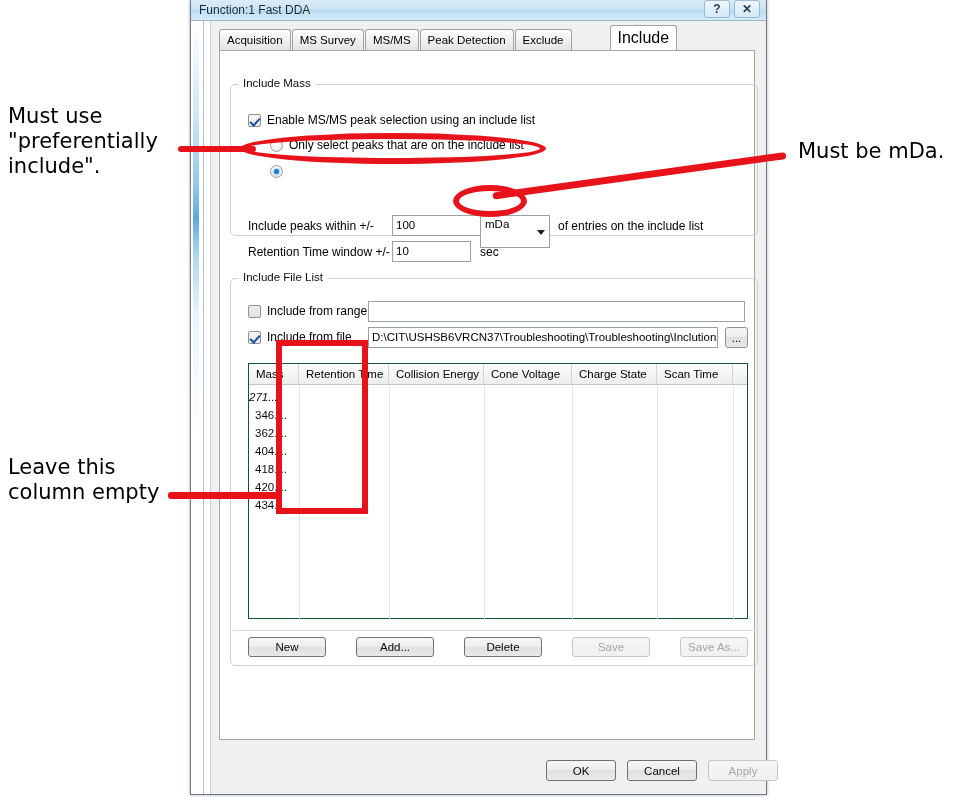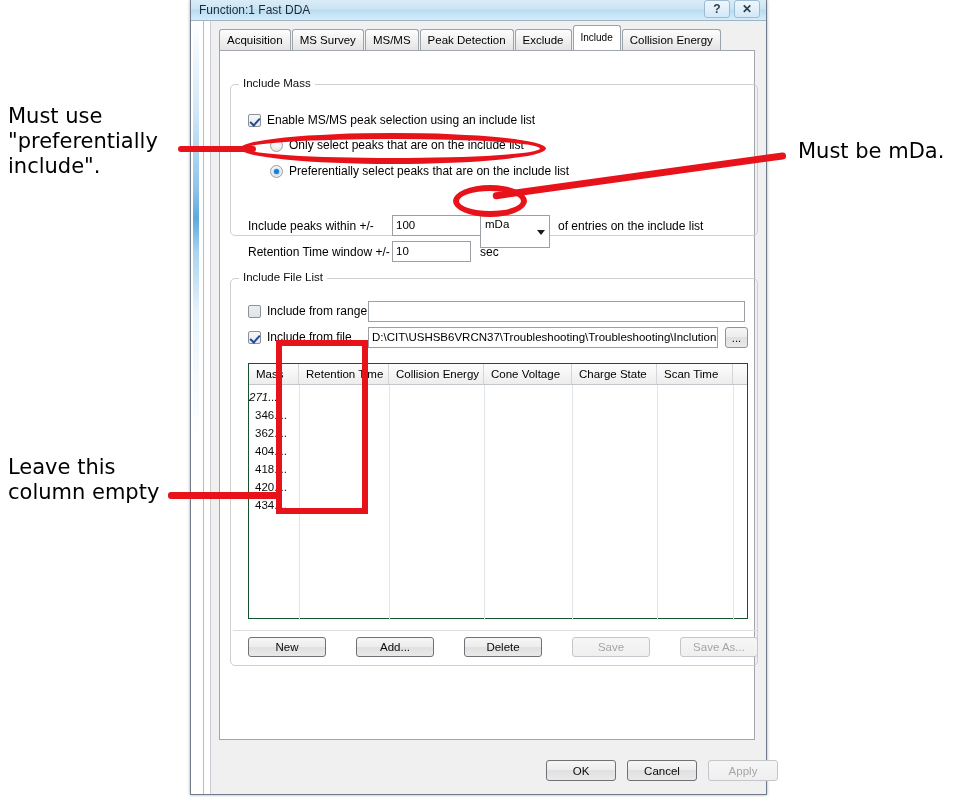--- a/index.html
+++ b/index.html
@@ -105,21 +105,22 @@
     line-height: 21px;
     white-space: nowrap;
   }
   .tab.active {
     background: #ffffff;
     height: 25px;
     line-height: 23px;
     margin-top: -4px;
     border-color: #9ba3ab;
     z-index: 5;
-    font-size: 10px;
+    font-size: 16px;
+    margin-left: 37px;
   }
 
   .tabpage {
     position: absolute; left: 8px; top: 29px; right: 11px; height: 690px;
     background: #ffffff;
     border: 1px solid #a0a6ac;
   }
 
   
   .group {
@@ -242,21 +243,20 @@
         <div class="group" style="left:10px; top:33px; width:528px; height:152px;">
           <div class="group-title">Include Mass</div>
 
           <div class="chk checked" style="left:17px; top:29px;"></div>
           <div class="lbl" style="left:36px; top:28px;">Enable MS/MS peak selection using an include list</div>
 
           <div class="radio" style="left:39px; top:54px;"></div>
           <div class="lbl" style="left:58px; top:53px;">Only select peaks that are on the include list</div>
 
           <div class="radio sel" style="left:39px; top:80px;"></div>
-          <div class="lbl" style="left:58px; top:79px;">Preferentially select peaks that are on the include list</div>
 
           <div class="lbl" style="left:17px; top:134px;">Include peaks within +/-</div>
           <div class="tfield" style="left:161px; top:130px; width:98px; height:21px;">100</div>
           <div class="combo" style="left:249px; top:130px; width:70px; height:33px;">
             <span class="cval">mDa</span>
             <span class="carrow"></span>
           </div>
           <div class="lbl" style="left:327px; top:134px;">of entries on the include list</div>
 
           <div class="lbl" style="left:17px; top:160px;">Retention Time window +/-</div>
@@ -301,21 +301,21 @@
             <div class="grid-cell" style="left:6px; top:99px;">418....</div>
             <div class="grid-cell" style="left:6px; top:117px;">420....</div>
             <div class="grid-cell" style="left:6px; top:135px;">434....</div>
           </div>
 
           <div class="footer-sep" style="left:2px; top:351px; width:524px;"></div>
           <div class="btn dark" style="left:17px; top:358px; width:78px; height:20px;">New</div>
           <div class="btn dark" style="left:125px; top:358px; width:78px; height:20px;">Add...</div>
           <div class="btn dark" style="left:233px; top:358px; width:78px; height:20px;">Delete</div>
           <div class="btn disabled" style="left:341px; top:358px; width:78px; height:20px;">Save</div>
-          <div class="btn disabled" style="left:449px; top:358px; width:78px; height:20px;">Save As...</div>
+          <div class="btn disabled" style="left:449px; top:358px; width:68px; height:20px;">Save As...</div>
         </div>
 
       </div>
 
       <div class="btn dark" style="left:335px; top:739px; width:70px; height:21px;">OK</div>
       <div class="btn dark" style="left:416px; top:739px; width:70px; height:21px;">Cancel</div>
       <div class="btn disabled" style="left:497px; top:739px; width:70px; height:21px;">Apply</div>
 
     </div>
   </div>

